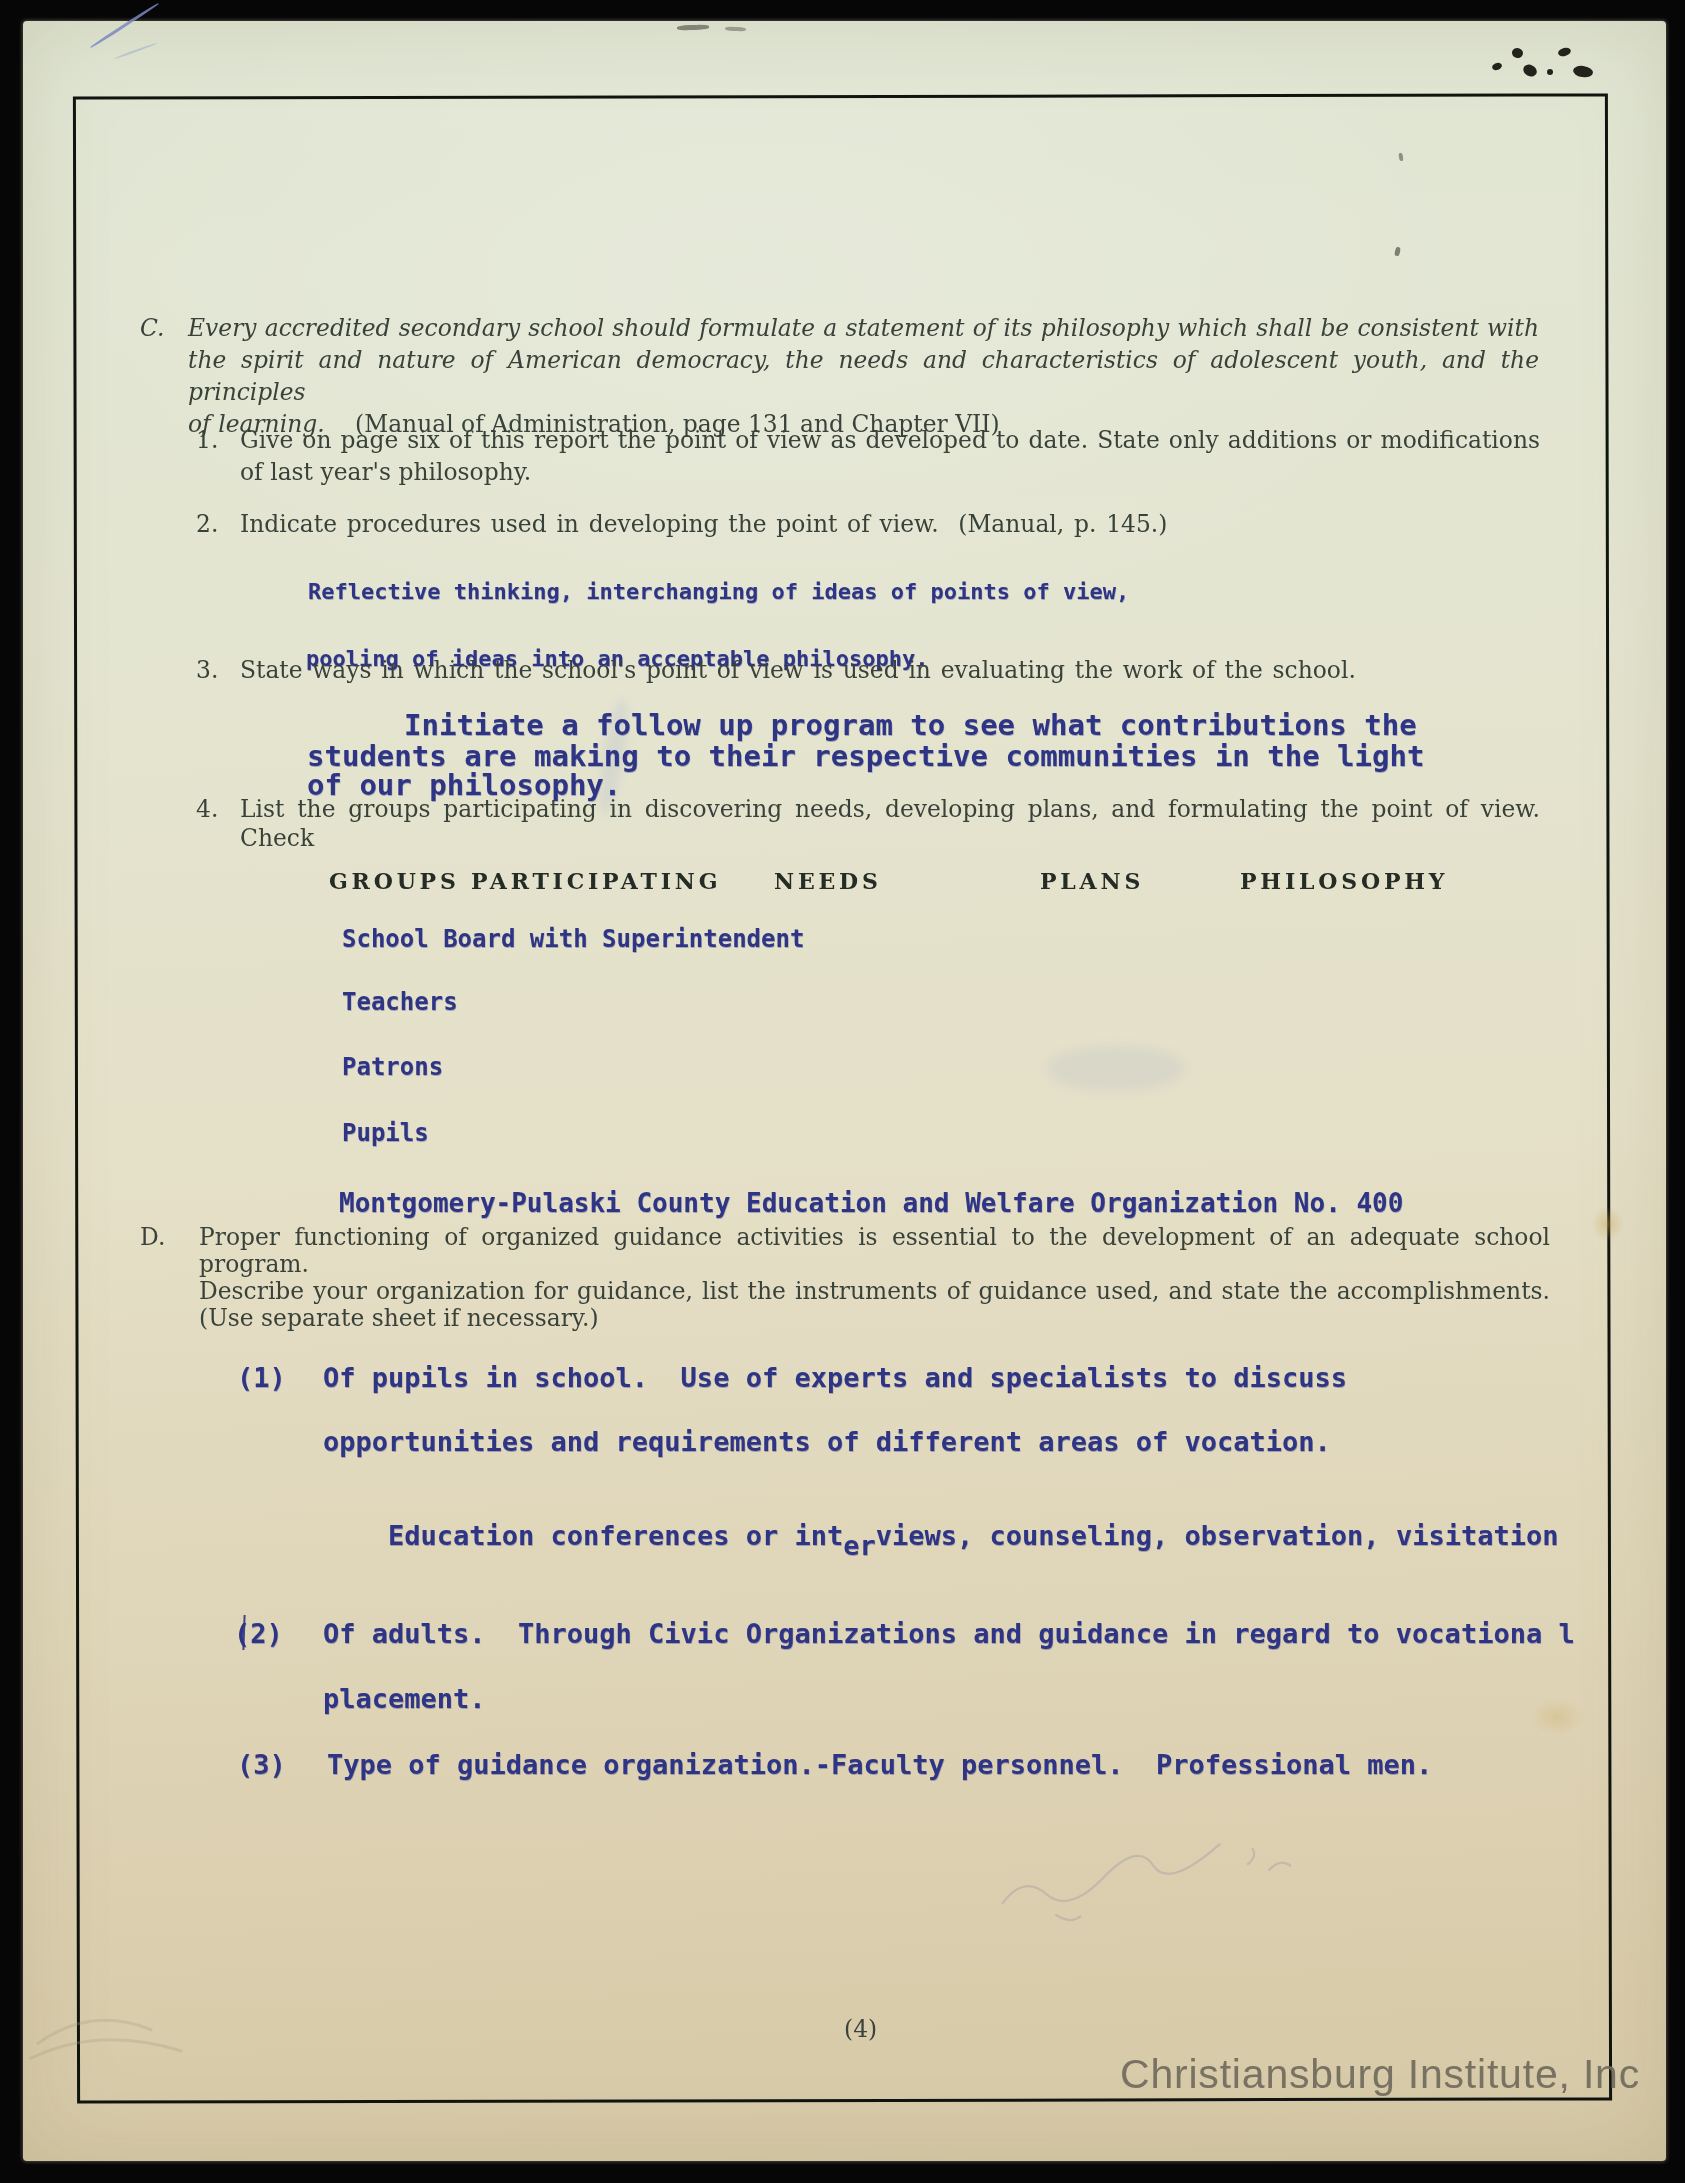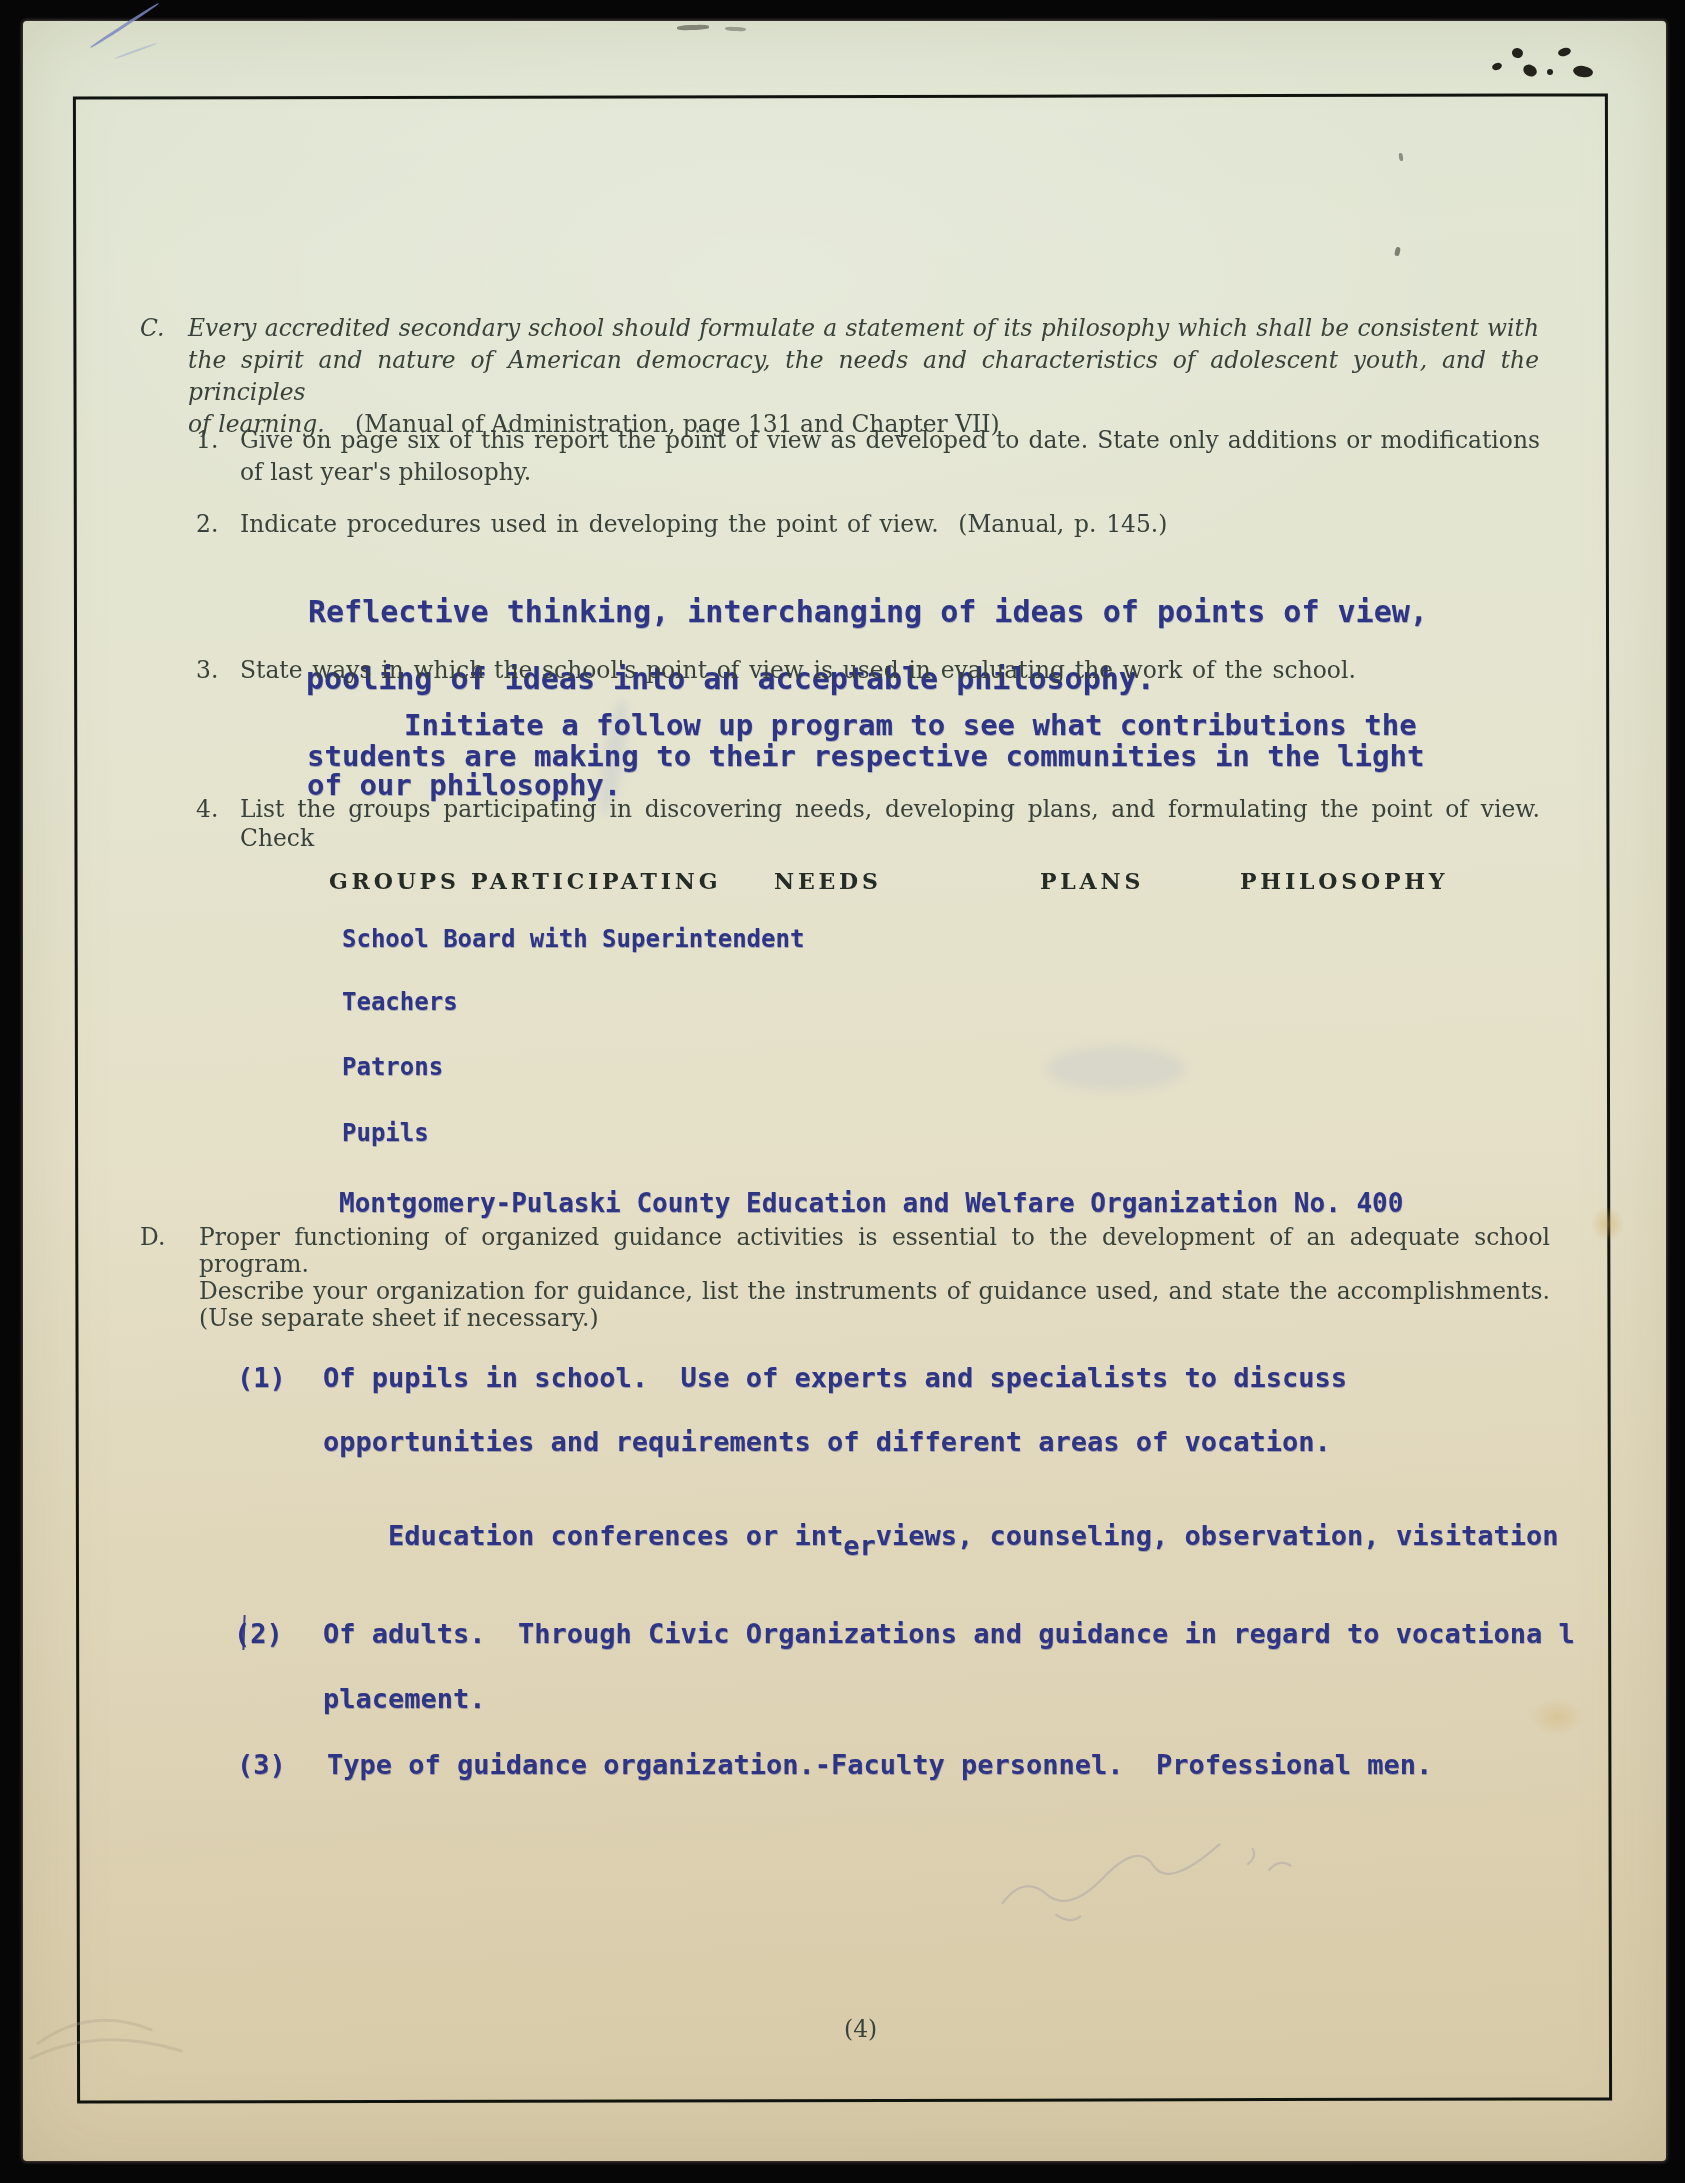--- a/index.html
+++ b/index.html
@@ -11,21 +11,21 @@
   .paper-sheen{position:absolute;left:22.6px;top:21px;width:1643px;height:2140px;border-radius:3.8px;
         background:radial-gradient(ellipse 1055px 528px at 45% 12%,rgba(255,255,255,.16),rgba(255,255,255,0) 70%);}
   .frame{position:absolute;left:75px;top:95px;width:1535px;height:2007px;box-sizing:border-box;
         border:3.8px solid #10140e;transform:rotate(-0.12deg);}
   .printed{position:absolute;color:#39423a;font-family:"DejaVu Serif",serif;font-size:23.4px;line-height:32px;}
   .it{font-style:italic;}
   .fj{text-align:justify;text-align-last:justify;}
   .nowrapln{white-space:pre;}
   .typed{position:absolute;font-family:"DejaVu Sans Mono","Liberation Mono",monospace;font-weight:bold;
         color:#2f3585;white-space:pre;text-shadow:0.5px 0.5px 0 rgba(47,53,133,.35);}
-  .t41{font-size:30px;line-height:35px;margin-top:20px;}
+  .t41{font-size:22px;line-height:35px;}
   .t38{font-size:29px;line-height:33px;}
   .t36{font-size:27px;line-height:32px;}
   .t34{font-size:26px;line-height:30px;}
   .t32{font-size:24px;line-height:29px;}
   .hdr{position:absolute;font-family:"DejaVu Serif",serif;font-weight:bold;font-size:22px;
         letter-spacing:3.8px;color:#242c25;white-space:pre;}
   .sub-drop{position:relative;top:9.8px;}
   .pagenum{position:absolute;left:844px;top:2015px;font-size:23.4px;color:#3a433b;}
   .watermark{position:absolute;left:1120px;top:2051px;font-family:"Liberation Sans","DejaVu Sans",sans-serif;
         font-size:41px;color:#716b5e;opacity:.92;white-space:pre;letter-spacing:0.8px;}
@@ -130,14 +130,15 @@
 
   <div class="typed t36" style="left:234px;top:1618px;">(2)</div>
   <div class="strike2"></div>
   <div class="typed t36" style="left:323px;top:1618px;">Of adults.  Through Civic Organizations and guidance in regard to vocationa l</div>
   <div class="typed t36" style="left:323px;top:1683px;">placement.</div>
 
   <div class="typed t36" style="left:237px;top:1749px;">(3)</div>
   <div class="typed t36" style="left:327px;top:1749px;">Type of guidance organization.-Faculty personnel.  Professional men.</div>
 
   <div class="pagenum">(4)</div>
+  <div class="watermark">Christiansburg Institute, Inc</div>
 </div>
 
 
 </body></html>

